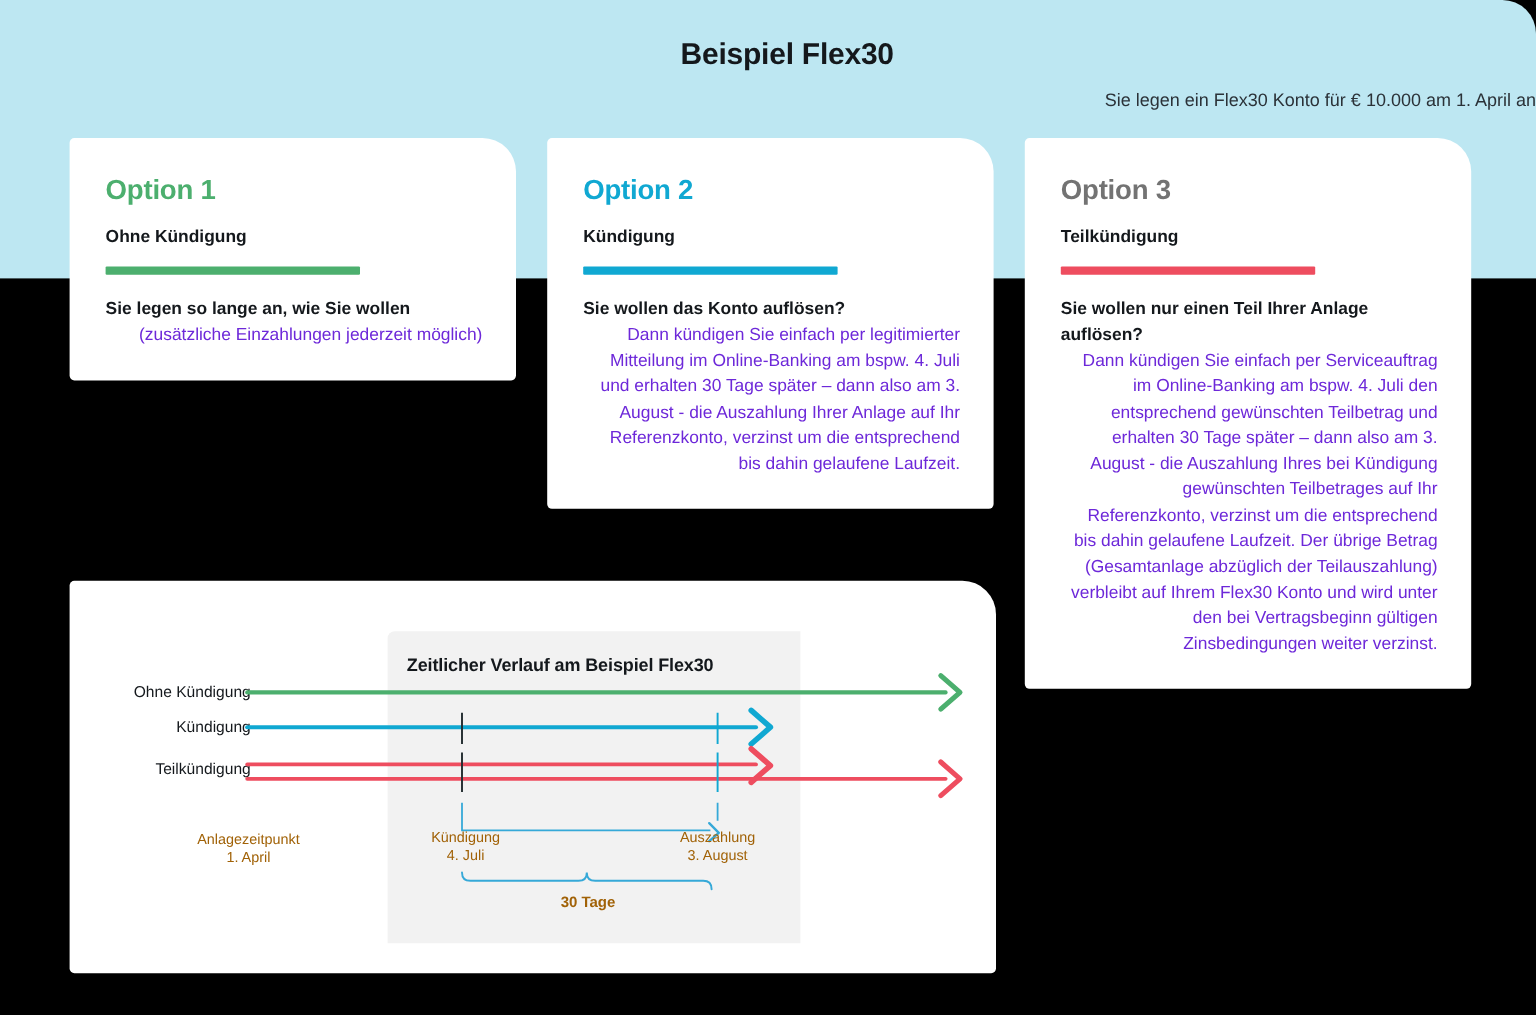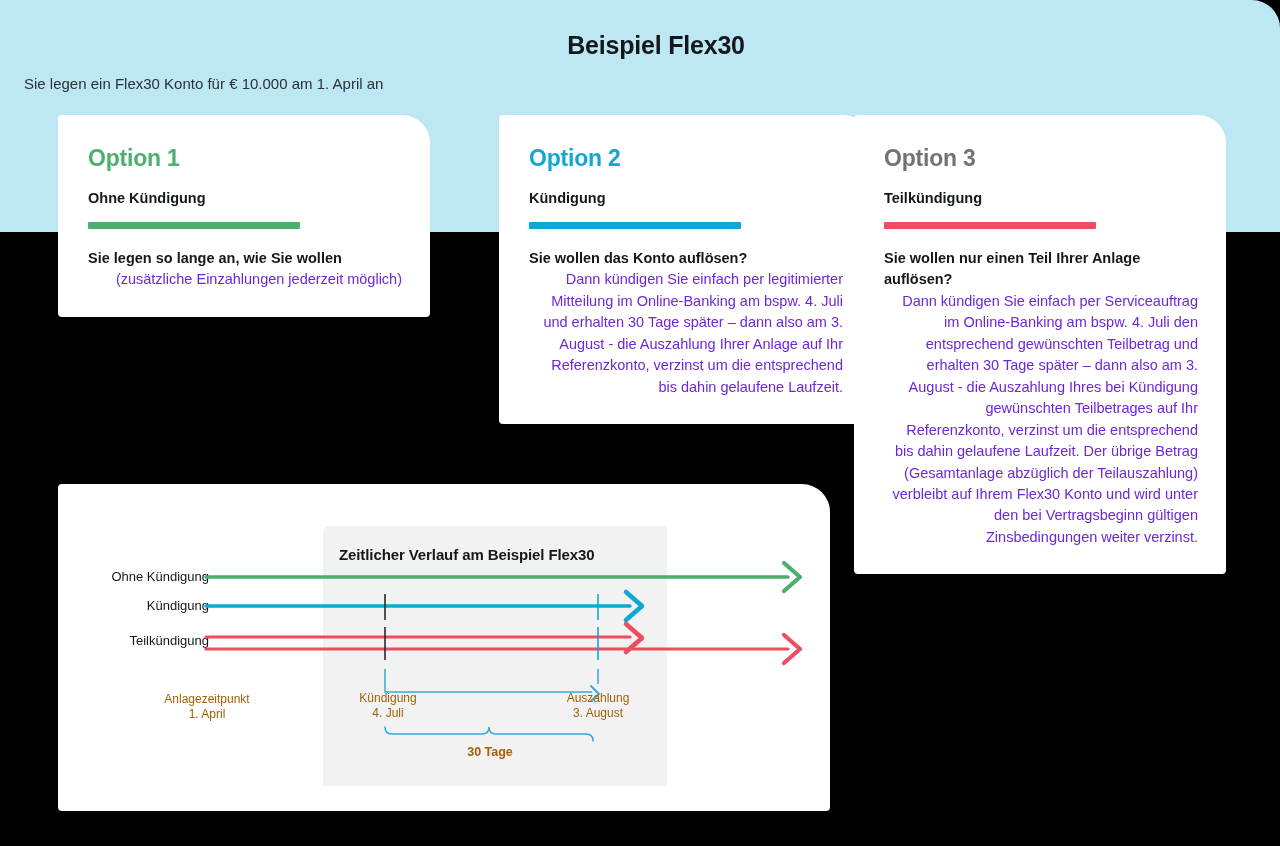--- a/index.html
+++ b/index.html
@@ -28,33 +28,33 @@
   
   .page-title {
     position: absolute; left: 0; top: 31px; width: 1280px;
     text-align: center;
     font-size: 25px; font-weight: 700; color: #14181c;
     letter-spacing: -0.2px;
     margin-left: 16px;
   }
   .page-subtitle {
     position: absolute; left: 0; top: 75px; width: 1280px;
-    text-align: left;
+    text-align: right;
     font-size: 15px; font-weight: 400; color: #2b3238; padding-left: 24px;
   }
 
   
   .card {
     position: absolute;
     background: #ffffff;
     border-radius: 4px 28px 4px 4px;
     padding: 30px 28px 26px 30px;
   }
   #card-1 { left: 58px;  top: 115px; width: 372px; }
-  #card-2 { left: 456px; top: 115px; width: 372px; margin-left: 43px; }
+  #card-2 { left: 456px; top: 115px; width: 372px; }
   #card-3 { left: 854px; top: 115px; width: 372px; }
 
   .card-option {
     font-size: 23px; font-weight: 700; letter-spacing: -0.2px;
     margin-bottom: 18px;
   }
   #card-1 .card-option { color: #4caf6e; }
   #card-2 .card-option { color: #10a8d2; }
   #card-3 .card-option { color: #737373; }
 

